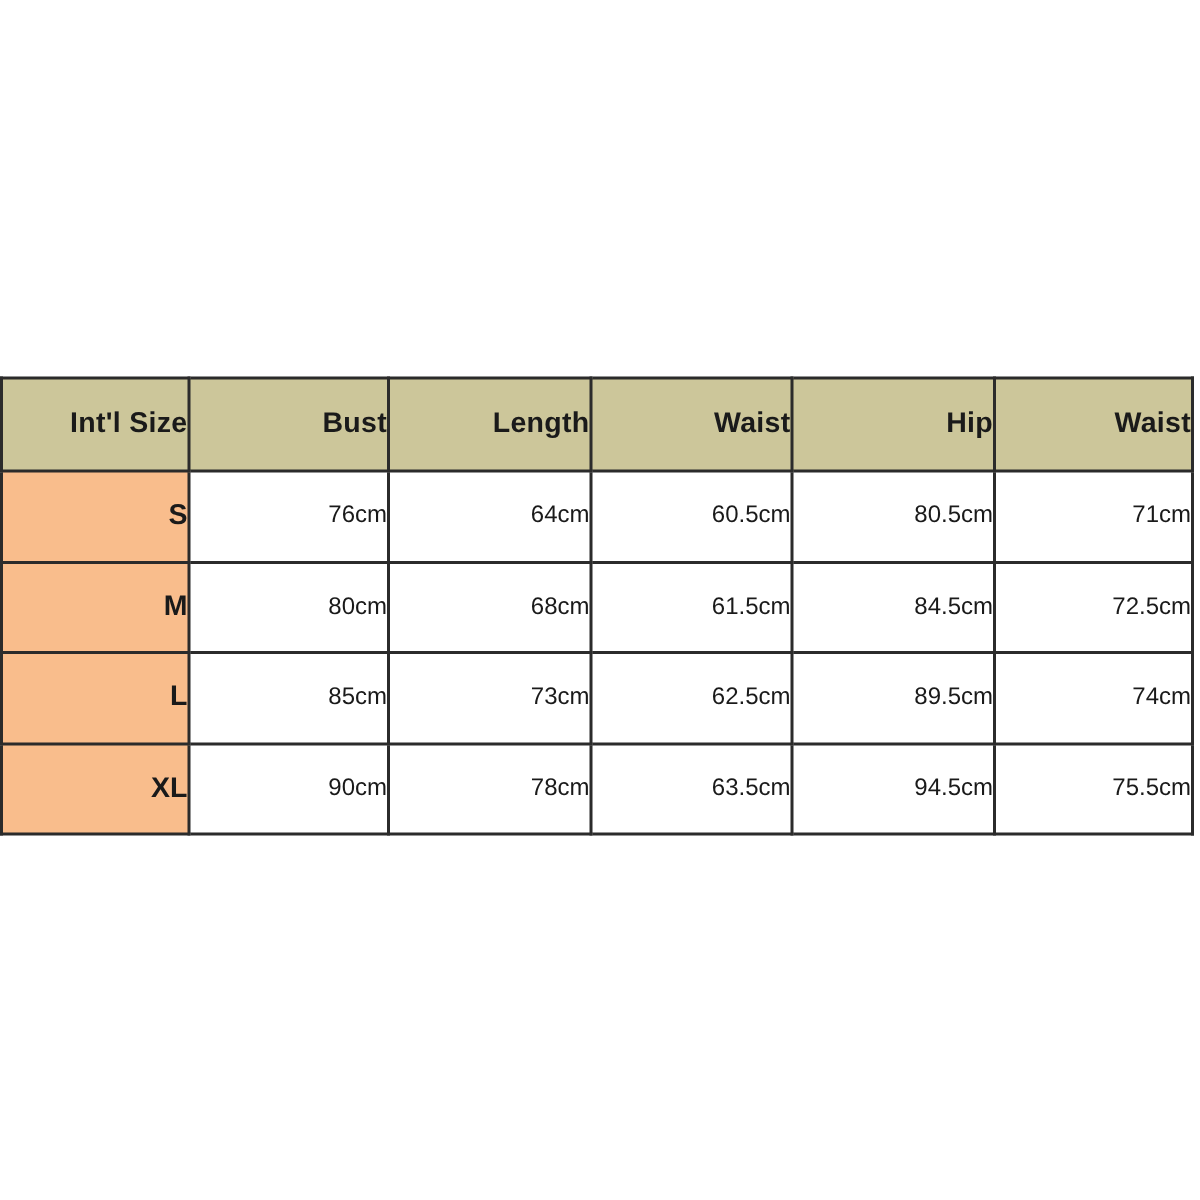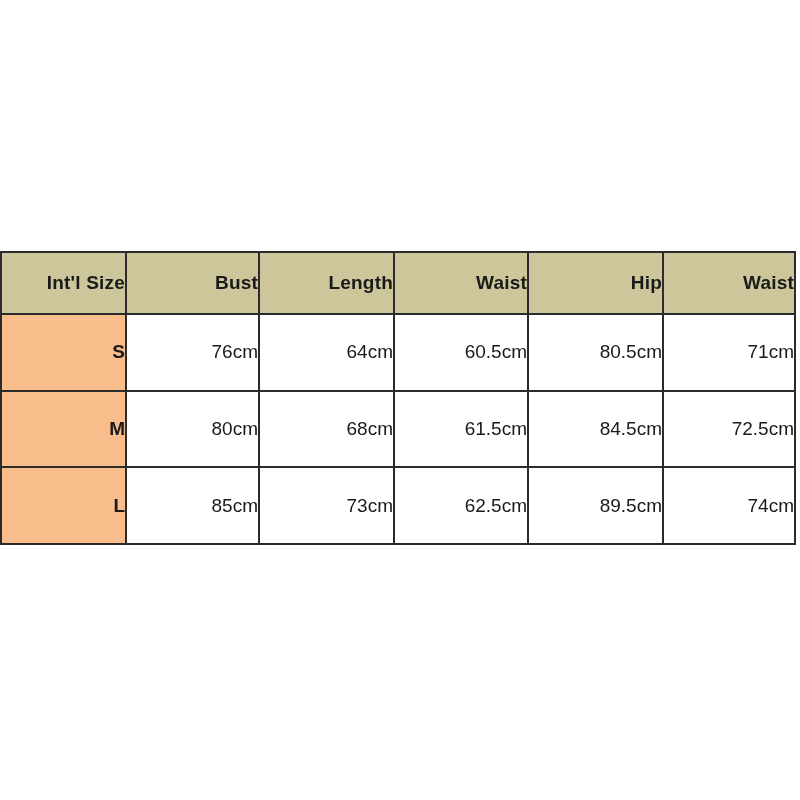--- a/index.html
+++ b/index.html
@@ -51,21 +51,21 @@
   }
 
   
   table.size-chart tbody td.size-cell {
     background: #f9bd8c;
     font-size: 19px;
     font-weight: bold;
   }
 
   table.size-chart tbody td {
-    font-size: 19px;
+    font-size: 16px;
     font-weight: normal;
     height: 58.5px;
   }
 
   
   col.c0 { width: 125px; }
   col.c1 { width: 133px; }
   col.c2 { width: 135px; }
   col.c3 { width: 134px; }
   col.c4 { width: 135px; }
@@ -112,15 +112,23 @@
         <td>72.5cm</td>
       </tr>
       <tr>
         <td class="size-cell">L</td>
         <td>85cm</td>
         <td>73cm</td>
         <td>62.5cm</td>
         <td>89.5cm</td>
         <td>74cm</td>
       </tr>
+      <tr>
+        <td class="size-cell">XL</td>
+        <td>90cm</td>
+        <td>78cm</td>
+        <td>63.5cm</td>
+        <td>94.5cm</td>
+        <td>75.5cm</td>
+      </tr>
     </tbody>
   </table>
 </div>
 
 </body></html>

